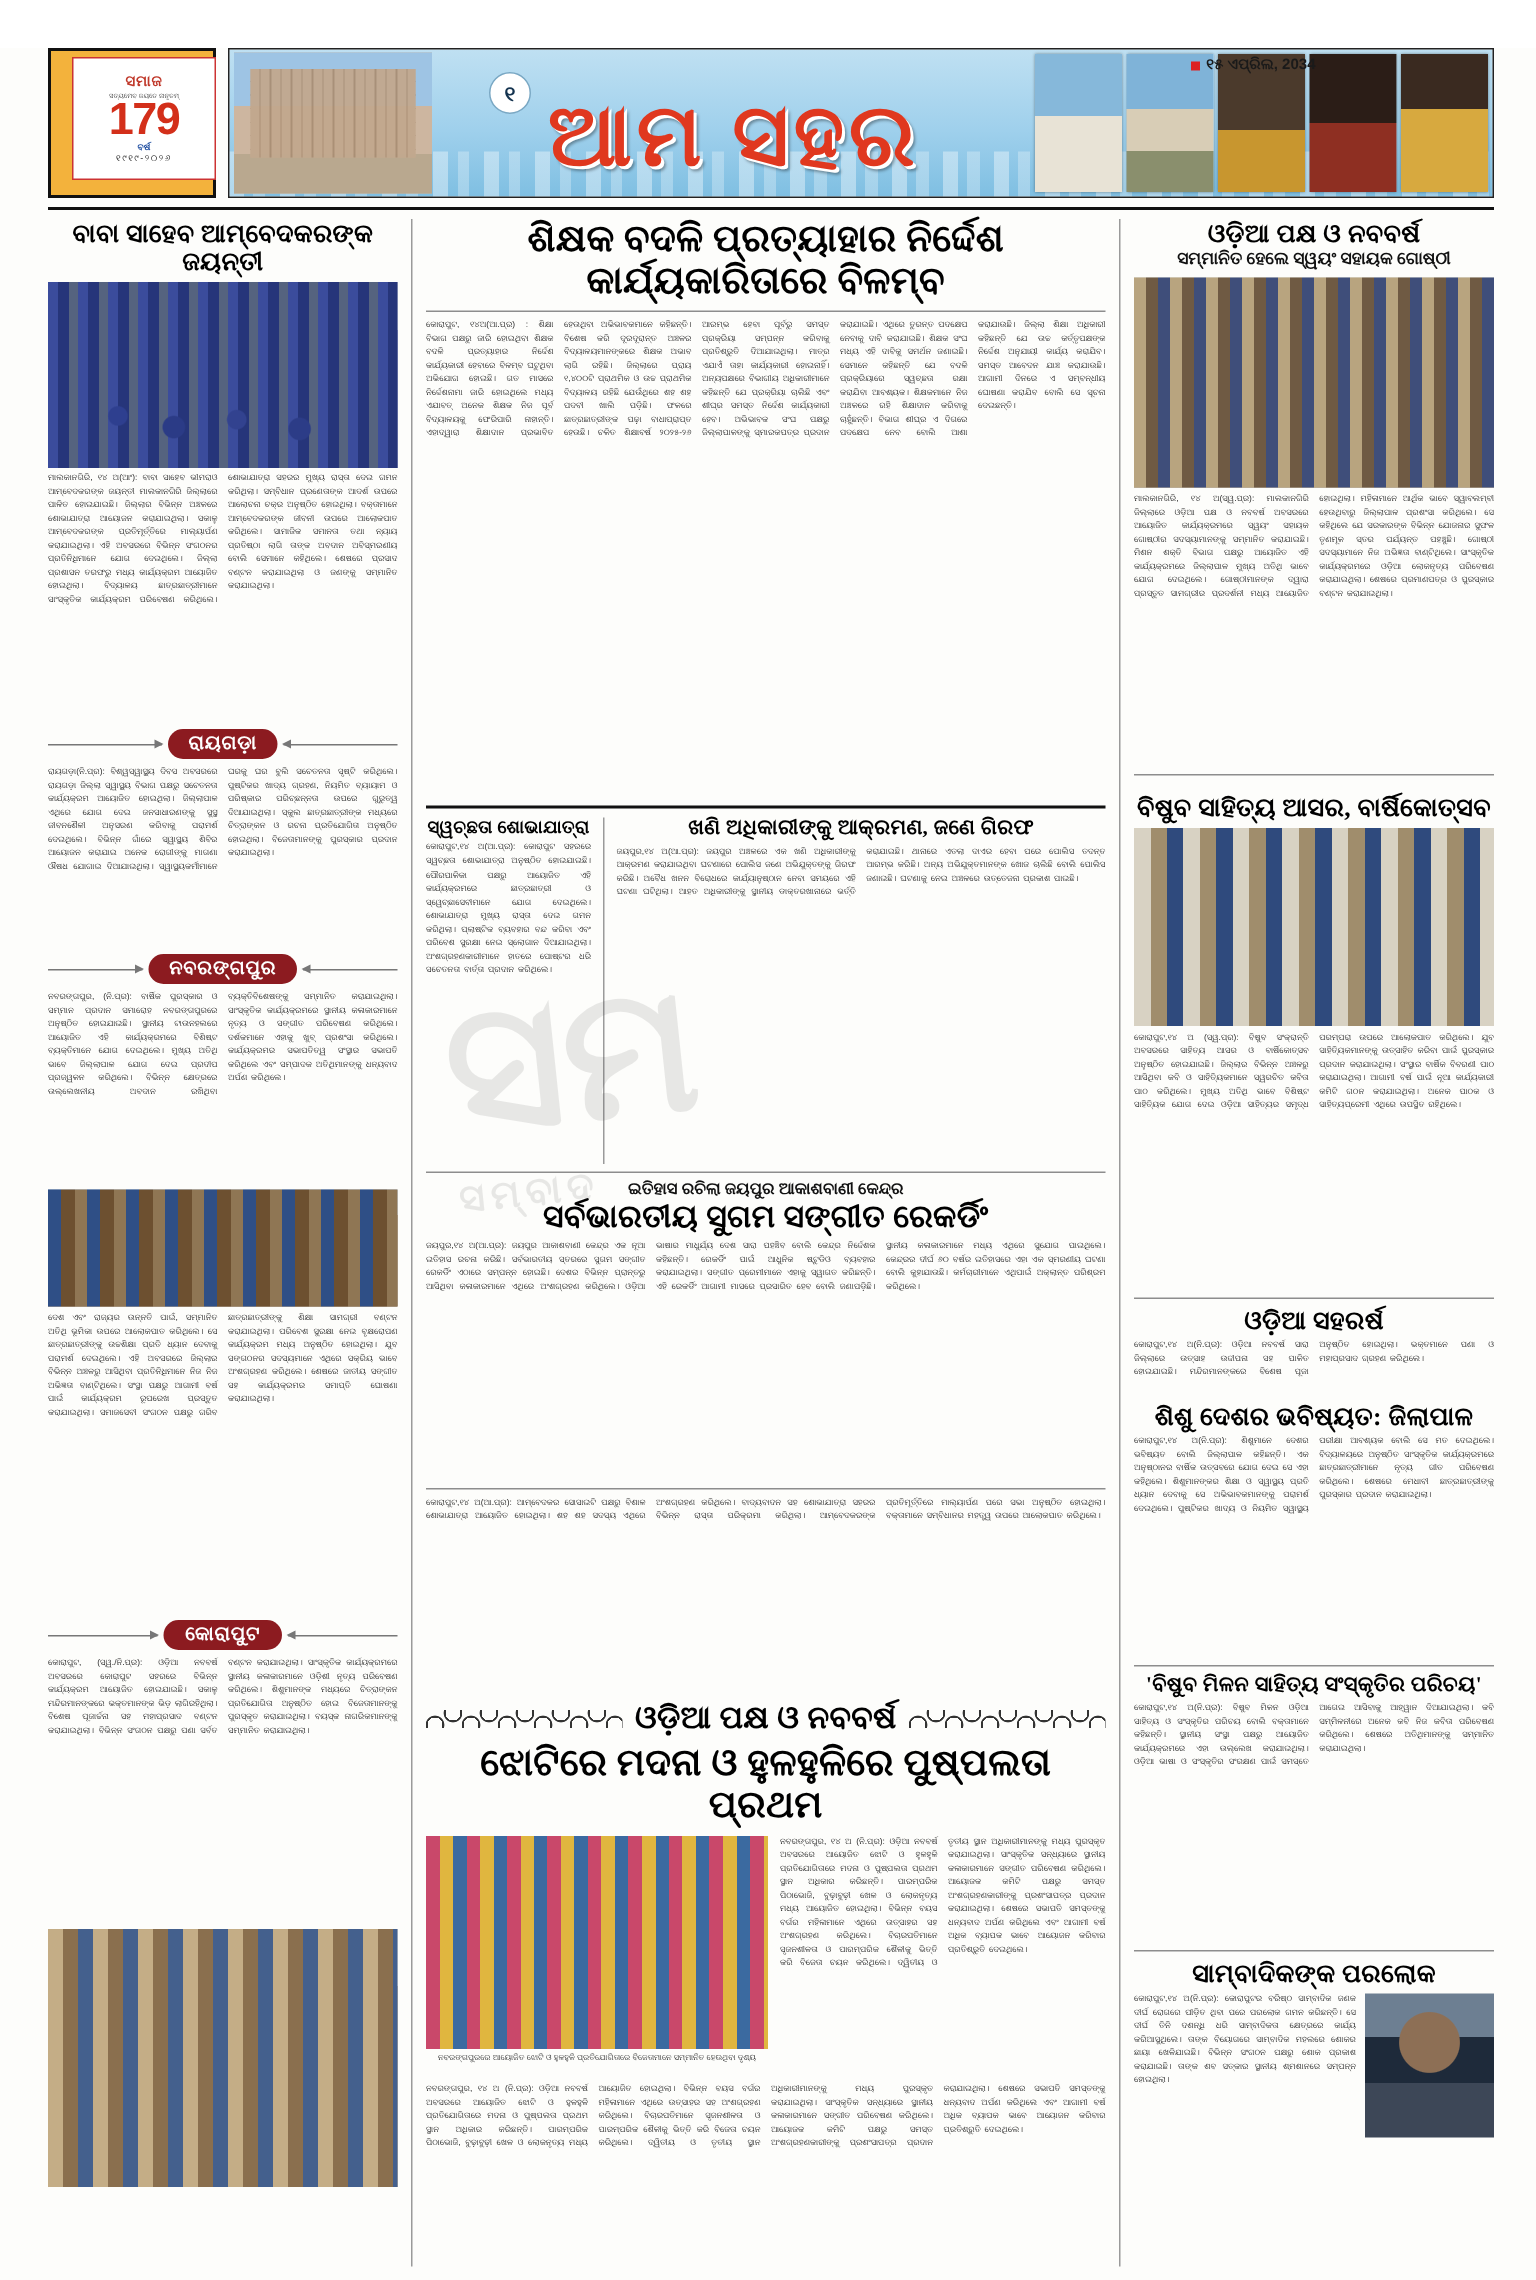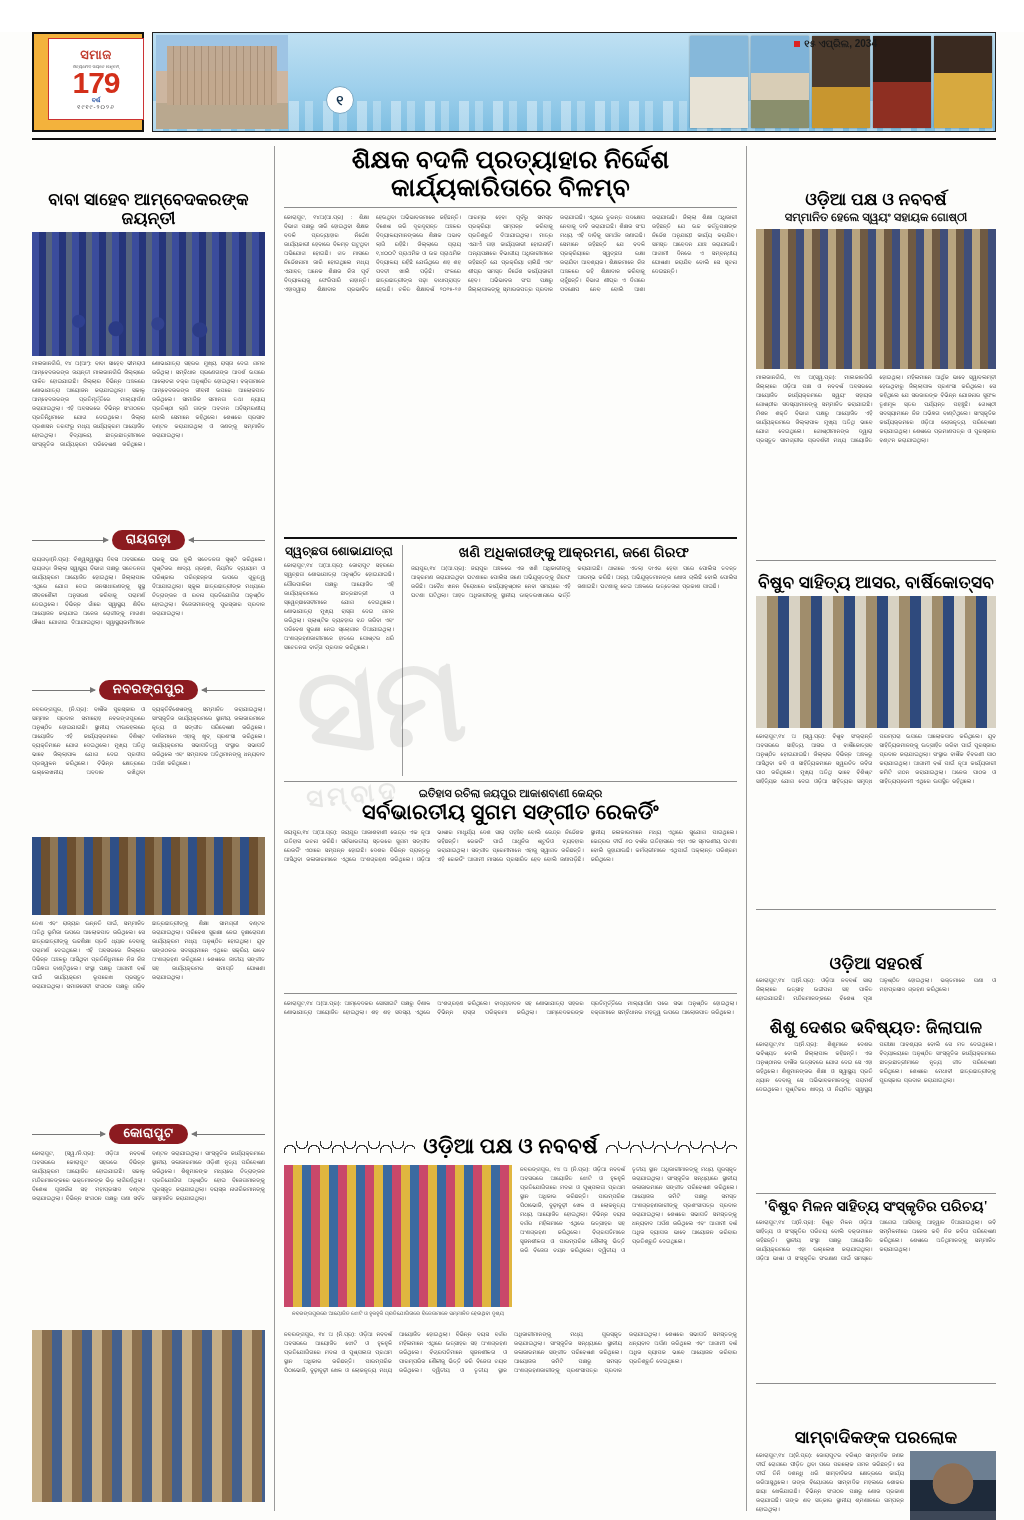--- a/index.html
+++ b/index.html
@@ -50,21 +50,21 @@
     bottom: 10px;
     background: #fff;
     border: 1px solid #c33;
     display: flex;
     flex-direction: column;
     align-items: center;
     justify-content: center;
     box-sizing: border-box;
   }
   .logo-top {
-    font-size: 13px;
+    font-size: 10px;
     color: #c0392b;
     font-weight: bold;
     letter-spacing: .5px;
   }
   .logo-sub {
     font-size: 4.5px;
     color: #444;
     margin-top: 1px;
   }
   .logo-num {
@@ -211,21 +211,21 @@
   .hl {
     font-family: "Liberation Serif", serif;
     font-weight: bold;
     color: #000;
     line-height: 1.12;
     text-align: center;
     letter-spacing: .2px;
   }
   .hl-xl { font-size: 25px; }
   .hl-lg { font-size: 21px; }
-  .hl-md { font-size: 17px; margin-top: 44px; }
+  .hl-md { font-size: 17px; }
   .hl-sm { font-size: 14px; }
   .hl-xs { font-size: 12px; }
   .sub-hl {
     font-family: "Liberation Serif", serif;
     font-size: 11.5px;
     font-weight: bold;
     text-align: center;
     color: #111;
     margin-top: 2px;
     line-height: 1.2;
@@ -396,20 +396,21 @@
         <div class="logo-mini">ବର୍ଷ</div>
         <div class="logo-years">୧୯୧୯-୨୦୨୬</div>
       </div>
     </div>
 
     <div class="banner">
       <div class="banner-sky-city"></div>
       <div class="banner-photo-left photo"></div>
       <div class="banner-title">
         <div class="page-num-circle">୧</div>
+        <div class="big-title">ଆମ ସହର</div>
       </div>
       <div class="banner-date">
         <span class="date-sq"></span>
         <span>୧୫ ଏପ୍ରିଲ, 2034</span>
       </div>
       <div class="banner-thumbs">
         <div class="thumb t1 photo"></div>
         <div class="thumb t2 photo"></div>
         <div class="thumb t3 photo"></div>
         <div class="thumb t4 photo"></div>
@@ -483,20 +484,21 @@
       <div class="thinrule"></div>
 
       <div class="body-text cols3" style="height:128px;margin-top:4px;">କୋରାପୁଟ,୧୪ ଅ(ଆ.ପ୍ର): ଆମ୍ବେଦକର ସୋସାଇଟି ପକ୍ଷରୁ ବିଶାଳ ଶୋଭାଯାତ୍ରା ଆୟୋଜିତ ହୋଇଥିଲା। ଶହ ଶହ ସଦସ୍ୟ ଏଥିରେ ଅଂଶଗ୍ରହଣ କରିଥିଲେ। ବାଦ୍ୟବାଦନ ସହ ଶୋଭାଯାତ୍ରା ସହରର ବିଭିନ୍ନ ରାସ୍ତା ପରିକ୍ରମା କରିଥିଲା। ଆମ୍ବେଦକରଙ୍କ ପ୍ରତିମୂର୍ତ୍ତିରେ ମାଲ୍ୟାର୍ପଣ ପରେ ସଭା ଅନୁଷ୍ଠିତ ହୋଇଥିଲା। ବକ୍ତାମାନେ ସମ୍ବିଧାନର ମହତ୍ତ୍ୱ ଉପରେ ଆଲୋକପାତ କରିଥିଲେ।</div>
 
       <div class="wavy-head">
         <div class="wave"></div>
         <div class="hl hl-lg" style="white-space:nowrap;">ଓଡ଼ିଆ ପକ୍ଷ ଓ ନବବର୍ଷ</div>
         <div class="wave"></div>
       </div>
 
+      <div class="hl hl-xl">ଝୋଟିରେ ମଦନା ଓ ହୁଳହୁଳିରେ ପୁଷ୍ପଲତା ପ୍ରଥମ</div>
 
       <div style="display:flex;gap:8px;margin-top:6px;">
         <div style="width:228px;">
           <div class="photo ph-stage-women" style="height:142px;"></div>
           <div class="caption">ନବରଙ୍ଗପୁରରେ ଆୟୋଜିତ ଝୋଟି ଓ ହୁଳହୁଳି ପ୍ରତିଯୋଗିତାରେ ବିଜେତାମାନେ ସମ୍ମାନିତ ହେଉଥିବା ଦୃଶ୍ୟ</div>
         </div>
         <div style="flex:1;">
           <div class="body-text cols2" style="height:160px;">ନବରଙ୍ଗପୁର, ୧୪ ଅ (ନି.ପ୍ର): ଓଡ଼ିଆ ନବବର୍ଷ ଅବସରରେ ଆୟୋଜିତ ଝୋଟି ଓ ହୁଳହୁଳି ପ୍ରତିଯୋଗିତାରେ ମଦନା ଓ ପୁଷ୍ପଲତା ପ୍ରଥମ ସ୍ଥାନ ଅଧିକାର କରିଛନ୍ତି। ପାରମ୍ପରିକ ପିଠାଭୋଜି, ବୁଢ଼ାବୁଢ଼ୀ ଖେଳ ଓ ଲୋକନୃତ୍ୟ ମଧ୍ୟ ଆୟୋଜିତ ହୋଇଥିଲା। ବିଭିନ୍ନ ବୟସ ବର୍ଗର ମହିଳାମାନେ ଏଥିରେ ଉତ୍ସାହର ସହ ଅଂଶଗ୍ରହଣ କରିଥିଲେ। ବିଚାରପତିମାନେ ସୃଜନଶୀଳତା ଓ ପାରମ୍ପରିକ ଶୈଳୀକୁ ଭିତ୍ତି କରି ବିଜେତା ଚୟନ କରିଥିଲେ। ଦ୍ୱିତୀୟ ଓ ତୃତୀୟ ସ୍ଥାନ ଅଧିକାରୀମାନଙ୍କୁ ମଧ୍ୟ ପୁରସ୍କୃତ କରାଯାଇଥିଲା। ସାଂସ୍କୃତିକ ସନ୍ଧ୍ୟାରେ ସ୍ଥାନୀୟ କଳାକାରମାନେ ସଙ୍ଗୀତ ପରିବେଷଣ କରିଥିଲେ। ଆୟୋଜକ କମିଟି ପକ୍ଷରୁ ସମସ୍ତ ଅଂଶଗ୍ରହଣକାରୀଙ୍କୁ ପ୍ରଶଂସାପତ୍ର ପ୍ରଦାନ କରାଯାଇଥିଲା। ଶେଷରେ ସଭାପତି ସମସ୍ତଙ୍କୁ ଧନ୍ୟବାଦ ଅର୍ପଣ କରିଥିଲେ ଏବଂ ଆଗାମୀ ବର୍ଷ ଅଧିକ ବ୍ୟାପକ ଭାବେ ଆୟୋଜନ କରିବାର ପ୍ରତିଶ୍ରୁତି ଦେଇଥିଲେ।</div>
         </div>
       </div>

